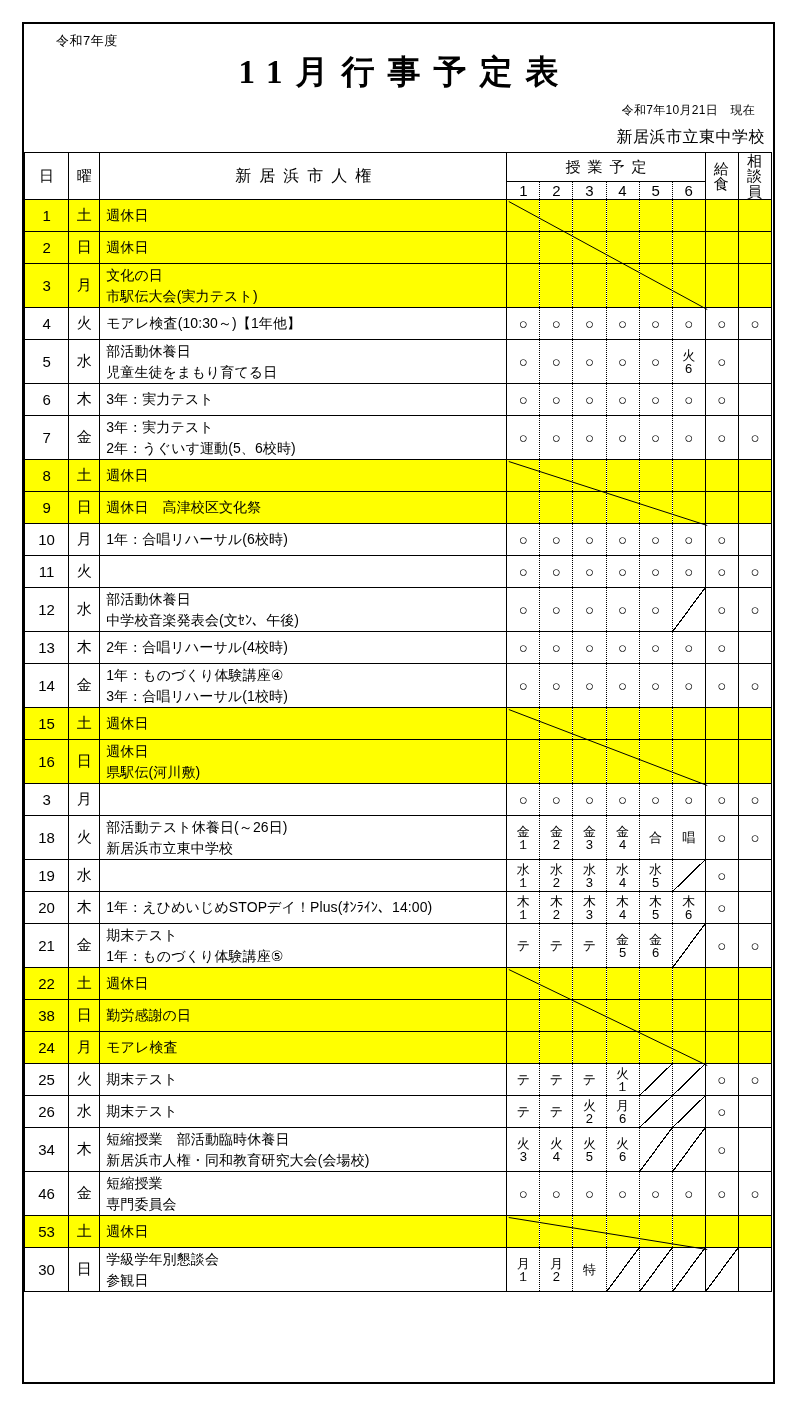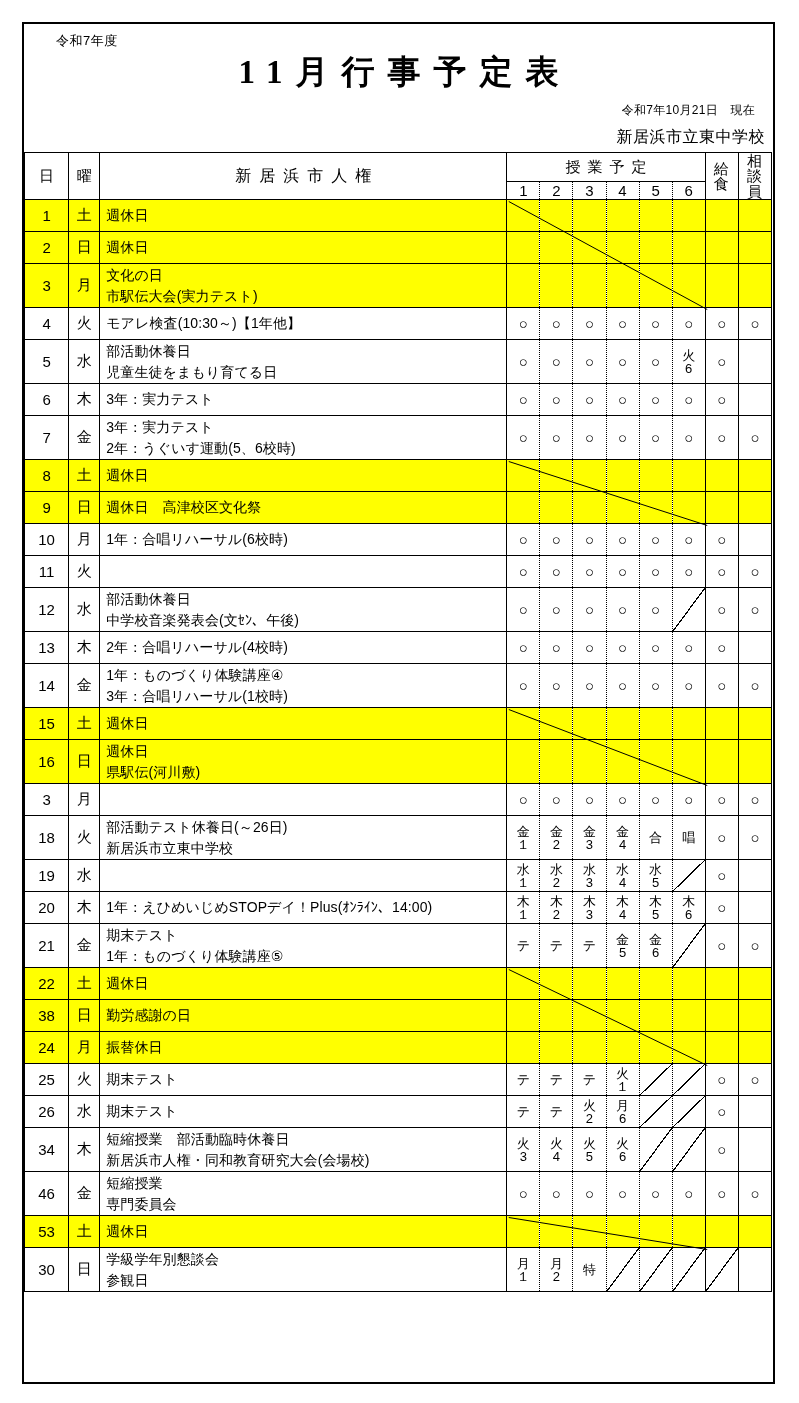--- a/index.html
+++ b/index.html
@@ -663,21 +663,21 @@
             <td class="period p4 holiday"></td>
             <td class="period p5 holiday"></td>
             <td class="period p6 holiday"></td>
             <td class="lunch holiday"></td>
             <td class="couns holiday"></td>
           </tr>
           <tr class="r1">
             <td class="day holiday">24</td>
             <td class="dow holiday">月</td>
             <td class="event holiday">
-              <span class="l2">振替休日</span>
+              <span class="l2">モアレ検査</span>
             </td>
             <td class="period p1 holiday"></td>
             <td class="period p2 holiday"></td>
             <td class="period p3 holiday"></td>
             <td class="period p4 holiday"></td>
             <td class="period p5 holiday"></td>
             <td class="period p6 holiday"></td>
             <td class="lunch holiday"></td>
             <td class="couns holiday"></td>
           </tr>

